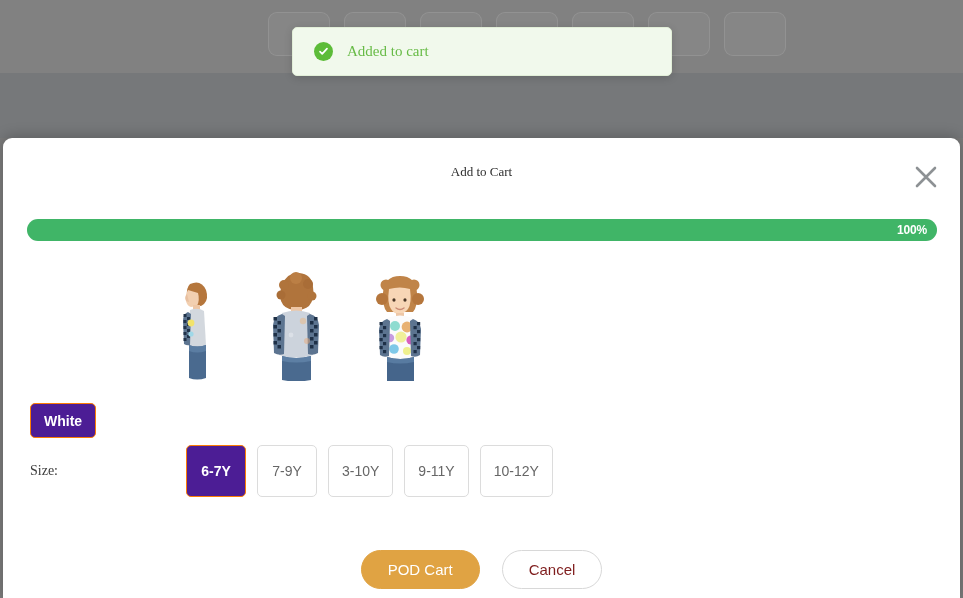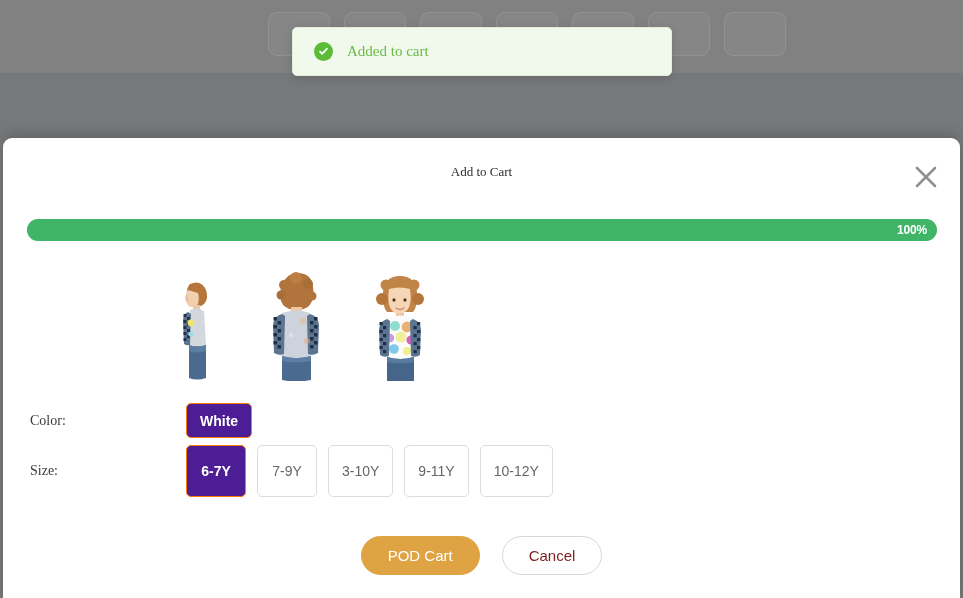--- a/index.html
+++ b/index.html
@@ -142,21 +142,21 @@
   .chip.selected {
     background:#4c1d95;
     border-color:#fc7c04;
     color:#ffffff;
     font-weight:bold;
   }
   #color-row .chip { min-width:66px; height:35px; font-weight:bold; }
 
   
   .footer {
-    position:absolute; left:0; top:398px; width:100%;
+    position:absolute; left:0; top:412px; width:100%;
     display:flex; justify-content:center; align-items:center; gap:22px;
   }
   .btn-pill {
     height:39px; padding:0 26px;
     border-radius:20px;
     font-size:15px;
     display:flex; align-items:center; justify-content:center;
     cursor:pointer;
   }
   .btn-primary {
@@ -341,21 +341,20 @@
             <rect x="43.5" y="77" width="3.2" height="3.2"></rect>
         </g>
 
         <path d="M17 84 q13 4 27 0 l0 24 q-14 3 -27 0z" fill="#45658b"></path>
         <path d="M17 84 q13 4 27 0 l0 5 q-14 3 -27 0z" fill="#587ba1"></path>
       </svg>
     </div>
   </div>
 
   <div class="opt-row" id="color-row">
-    <span class="opt-label">Color:</span>
     <div class="opt-values">
       <div class="chip selected">White</div>
     </div>
   </div>
 
   <div class="opt-row" id="size-row">
     <span class="opt-label">Size:</span>
     <div class="opt-values">
       <div class="chip selected">6-7Y</div>
       <div class="chip">7-9Y</div>

